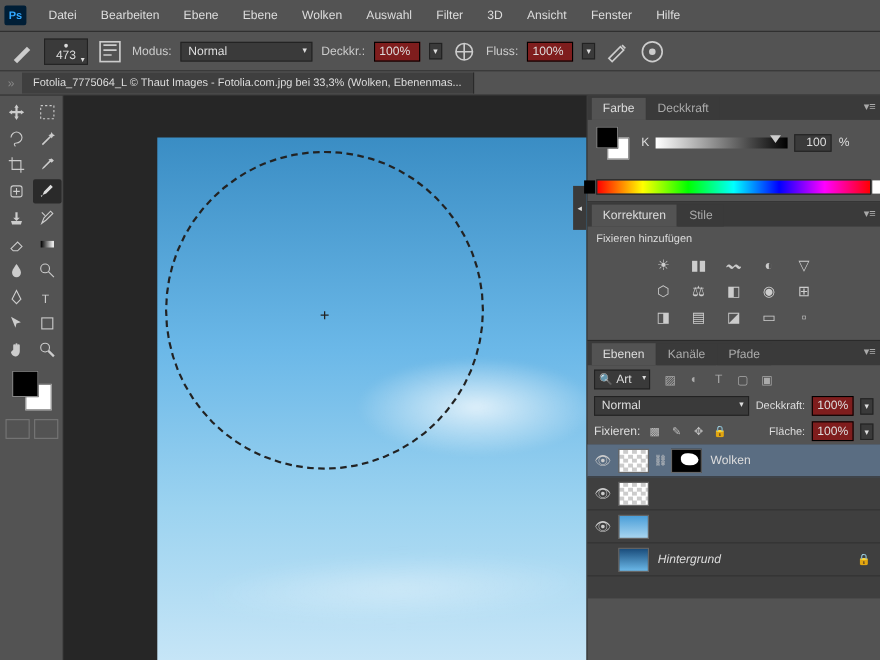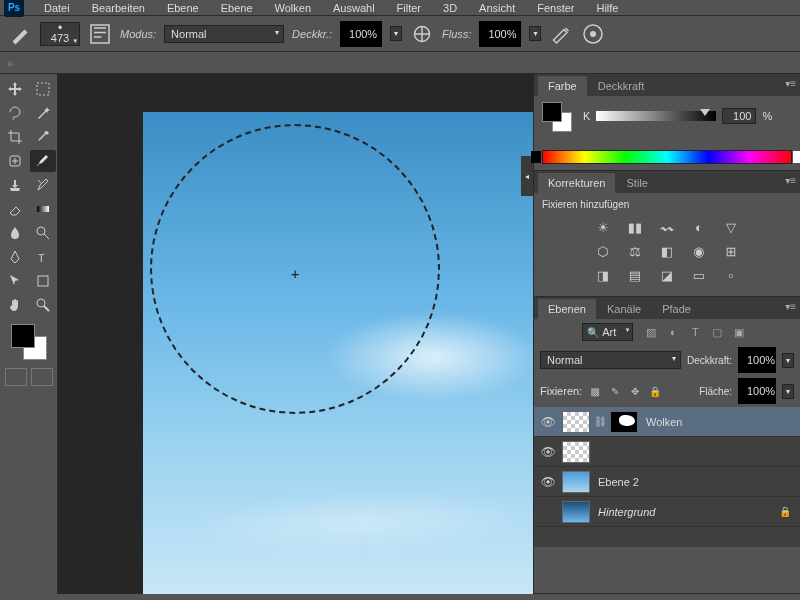--- a/index.html
+++ b/index.html
@@ -1,31 +1,31 @@
 <!DOCTYPE html>
 <html><head>
 <meta charset="utf-8">
 <style>
 * { margin: 0; padding: 0; box-sizing: border-box; font-family: Tahoma, Arial, sans-serif; font-size: 11px; color: #ddd; user-select: none; }
 body { width: 800px; height: 600px; background: #535353; overflow: hidden; position: relative; }
 
 
-.menubar { height: 16px; background: #535353; display: flex; align-items: center; padding-left: 4px; gap: 2px; border-bottom: 1px solid #2a2a2a; }
+.menubar { height: 29px; background: #535353; display: flex; align-items: center; padding-left: 4px; gap: 2px; border-bottom: 1px solid #2a2a2a; }
 .ps-logo { width: 20px; height: 18px; background: #001e36; color: #31a8ff; font-weight: bold; font-size: 10px; display: flex; align-items: center; justify-content: center; border-radius: 2px; margin-right: 8px; }
 .menu-item { padding: 3px 10px; cursor: default; }
 
 
 .optionsbar { height: 36px; background: #535353; display: flex; align-items: center; padding: 0 8px; gap: 8px; border-bottom: 1px solid #2a2a2a; }
 .opt-icon { width: 24px; height: 24px; display: flex; align-items: center; justify-content: center; }
 .brush-preview { width: 40px; height: 24px; background: #3a3a3a; border: 1px solid #222; display: flex; flex-direction: column; align-items: center; justify-content: center; font-size: 9px; position: relative; }
 .brush-preview::after { content: '▾'; position: absolute; right: 2px; bottom: 0; font-size: 7px; }
-.opt-label { color: #ccc; font-style: italic; }
+.opt-label { color: #ccc; }
 .dropdown { background: #3a3a3a; border: 1px solid #222; padding: 2px 18px 2px 6px; position: relative; min-width: 80px; }
 .dropdown::after { content: '▾'; position: absolute; right: 4px; top: 2px; font-size: 8px; }
-.pct-input { background: #000000; border: 5px solid #000000; padding: 2px 4px; width: 42px; display: inline-block; }
+.pct-input { background: #7f1d1d; border: 1px solid #000000; padding: 2px 4px; width: 42px; display: inline-block; }
 .pct-arrow { background: #3a3a3a; border: 1px solid #222; padding: 2px 3px; font-size: 8px; display: inline-block; }
 
 
 .secbar { height: 22px; background: #535353; display: flex; align-items: center; border-bottom: 1px solid #2a2a2a; }
 .sec-handle { width: 20px; display: flex; align-items: center; justify-content: center; color: #888; }
 .doc-tab { background: #3f3f3f; padding: 4px 10px; border-right: 1px solid #2a2a2a; max-width: 440px; white-space: nowrap; overflow: hidden; text-overflow: ellipsis; font-size: 10px; }
 
 
 .main { display: flex; height: 520px; }
 
@@ -69,21 +69,21 @@
 .spectrum { margin-top: 18px; height: 14px; background: linear-gradient(to right, #ff0000, #ffff00, #00ff00, #00ffff, #0000ff, #ff00ff, #ff0000); border: 1px solid #222; position: relative; }
 .spectrum::before { content: ''; position: absolute; left: -12px; top: 0; width: 10px; height: 12px; background: #000; }
 .spectrum::after { content: ''; position: absolute; right: -12px; top: 0; width: 10px; height: 12px; background: #fff; }
 
 
 .korr-title { font-size: 10px; margin-bottom: 8px; }
 .adj-row { display: flex; justify-content: center; gap: 12px; margin: 6px 0; }
 .adj-icon { width: 20px; height: 18px; display: flex; align-items: center; justify-content: center; color: #ccc; font-size: 13px; }
 
 
-.layers-toolbar { display: flex; align-items: center; gap: 4px; padding: 4px 6px; margin-left: 42px; }
+.layers-toolbar { display: flex; align-items: center; gap: 4px; padding: 4px 6px; }
 .search-kind { background: #3a3a3a; border: 1px solid #222; padding: 2px 16px 2px 4px; position: relative; font-size: 10px; }
 .search-kind::after { content: '▾'; position: absolute; right: 3px; font-size: 7px; }
 .filter-icons { display: flex; gap: 6px; margin-left: 6px; }
 .filter-icon { width: 16px; height: 16px; display: flex; align-items: center; justify-content: center; color: #aaa; font-size: 11px; }
 .blend-row { display: flex; align-items: center; gap: 6px; padding: 2px 6px; }
 .blend-dd { flex: 1; background: #3a3a3a; border: 1px solid #222; padding: 2px 6px; position: relative; }
 .blend-dd::after { content: '▾'; position: absolute; right: 4px; font-size: 8px; }
 .lock-row { display: flex; align-items: center; gap: 6px; padding: 3px 6px; font-size: 10px; }
 .lock-icons { display: flex; gap: 6px; }
 .lock-icon { width: 14px; height: 14px; display: flex; align-items: center; justify-content: center; color: #bbb; font-size: 10px; }
@@ -160,20 +160,21 @@
   <div class="opt-icon">
       <svg viewBox="0 0 16 16">
         <circle cx="8" cy="8" r="6" fill="none" stroke="#ccc"></circle>
         <circle cx="8" cy="8" r="2" fill="#ccc"></circle>
       </svg>
     </div>
 </div>
 
 <div class="secbar">
   <div class="sec-handle">»</div>
+  <div class="doc-tab">Fotolia_7775064_L © Thaut Images - Fotolia.com.jpg bei 33,3% (Wolken, Ebenenmas...</div>
 </div>
 
 <div class="main">
 
   <div class="toolbox">
     <div class="tool-grid">
       <div class="tool">
           <svg viewBox="0 0 16 16">
             <path d="M8 1l2 3h-1v3h3v-1l3 2-3 2v-1h-3v3h1l-2 3-2-3h1v-3h-3v1l-3-2 3-2v1h3v-3h-1z" fill="#ccc"></path>
           </svg>
@@ -404,21 +405,20 @@
           <div class="thumb mask"></div>
           <div class="layer-name">Wolken</div>
         </div>
         <div class="layer-row">
           <div class="eye">👁</div>
           <div class="thumb"></div>
         </div>
         <div class="layer-row">
           <div class="eye">👁</div>
           <div class="thumb sky"></div>
-          <div class="layer-name">Ebene 2</div>
         </div>
         <div class="layer-row">
           <div class="eye"></div>
           <div class="thumb bg-img"></div>
           <div class="layer-name italic">Hintergrund</div>
           <div class="lock-ind">🔒</div>
         </div>
       </div>
     </div>
 

